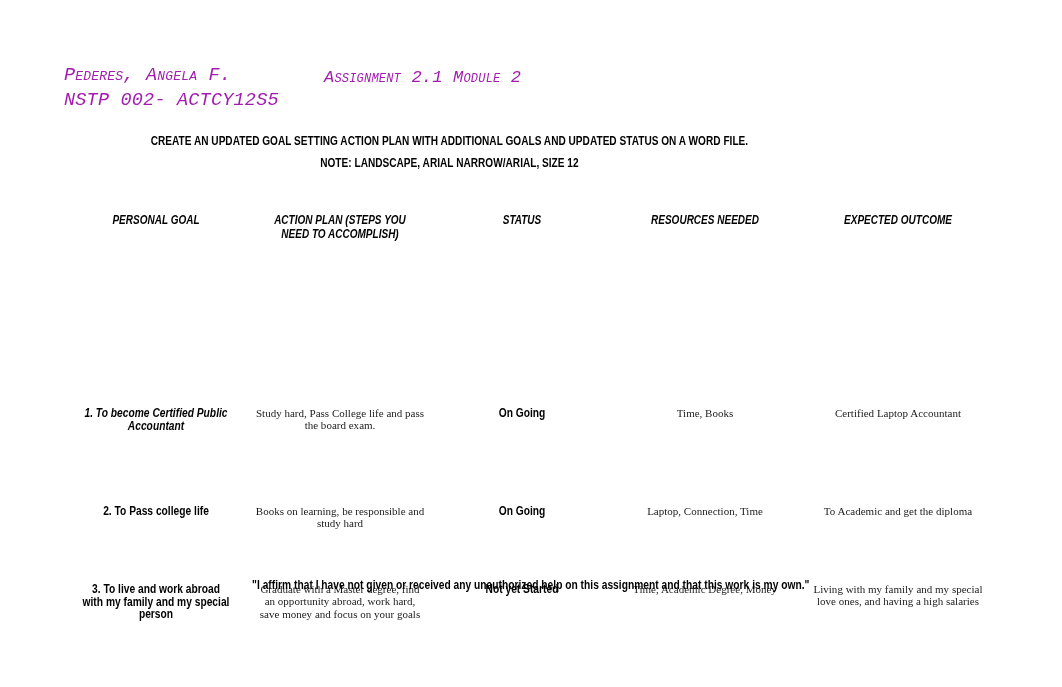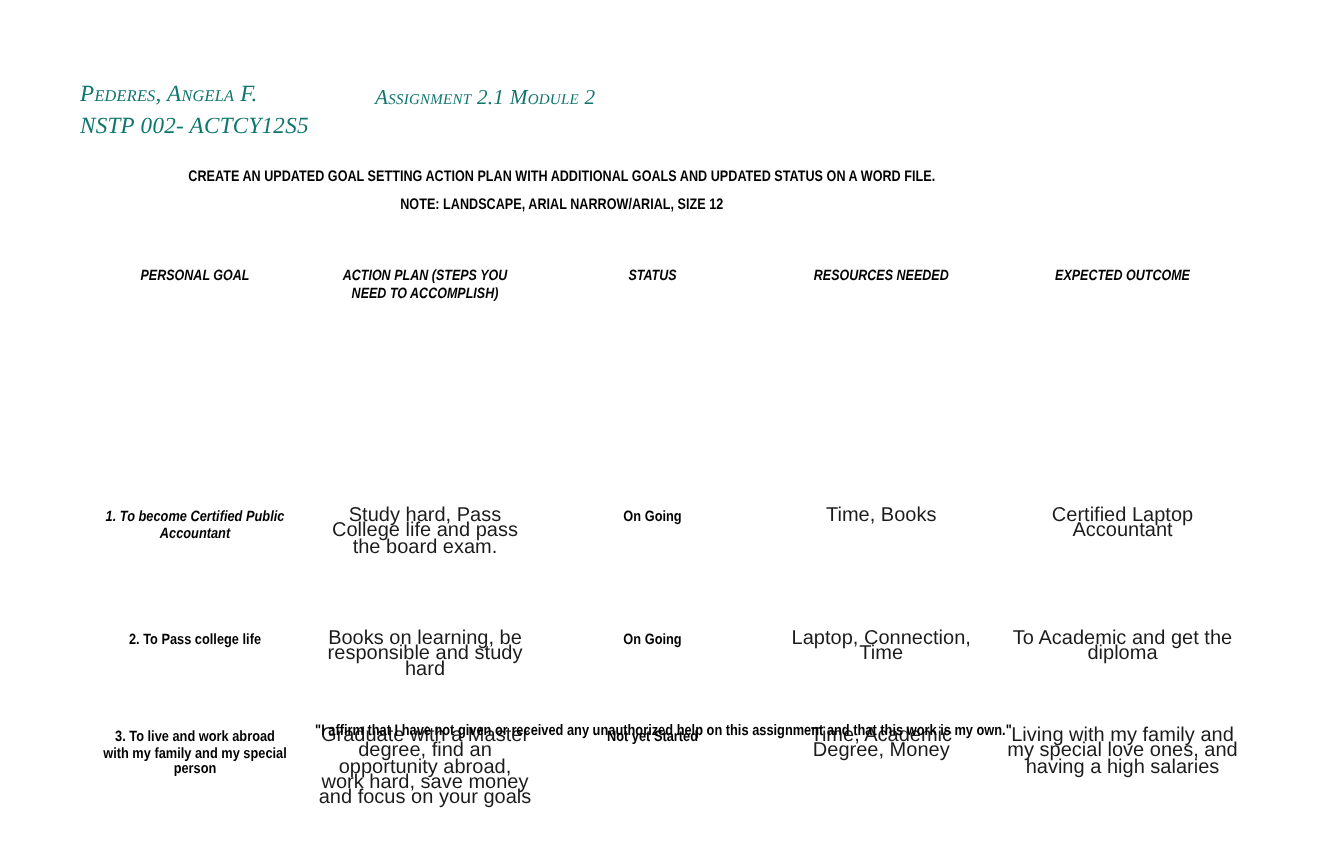--- a/index.html
+++ b/index.html
@@ -31,33 +31,33 @@
     left: 64px;
     top: 63px;
     width: 940px;
   }
   .heading-row {
     position: relative;
     height: 26px;
     white-space: nowrap;
   }
   .smallcaps {
-    font-family: Liberation Serif, serif;
+    font-family: Liberation Mono, monospace;
     font-style: italic;
     font-weight: 400;
     font-size: 18.5px;
     font-variant: small-caps;
     letter-spacing: 0.2px;
     line-height: 22px;
     display: inline-block;
-    color: #0f766e;
+    color: #a21caf;
   }
   .heading-name  { position: absolute; left: 0px;   top: 2px; }
   .heading-course{ position: absolute; left: 0px;   top: 1px; }
-  .heading-assign{ position: absolute; left: 236px; top: 4px; font-size: 17px; }
+  .heading-assign{ position: absolute; left: 260px; top: 4px; font-size: 17px; }
 
   
   .instructions {
     position: absolute;
     left: 64px;
     top: 130px;
     width: 940px;
     text-align: center;
   }
   .instr-line {
@@ -120,23 +120,23 @@
     line-height: 12.5px;
     letter-spacing: 0.01px;
     transform: scaleX(0.86);
     display: block;
     padding: 0 6px;
     color: #000;
   }
   .cell-goal.italic { font-style: italic; }
 
   .cell-plain {
-    font-family: Liberation Sans, sans-serif;
+    font-family: Liberation Serif, serif;
     font-weight: 400;
-    font-size: 16px;
+    font-size: 11px;
     line-height: 12.3px;
     letter-spacing: 0.01px;
     display: block;
     padding: 0 6px;
     color: #1b1b1b;
   }
 
   .cell-status {
     font-family: "Liberation Sans Narrow", "Liberation Sans", sans-serif;
     font-weight: bold;

